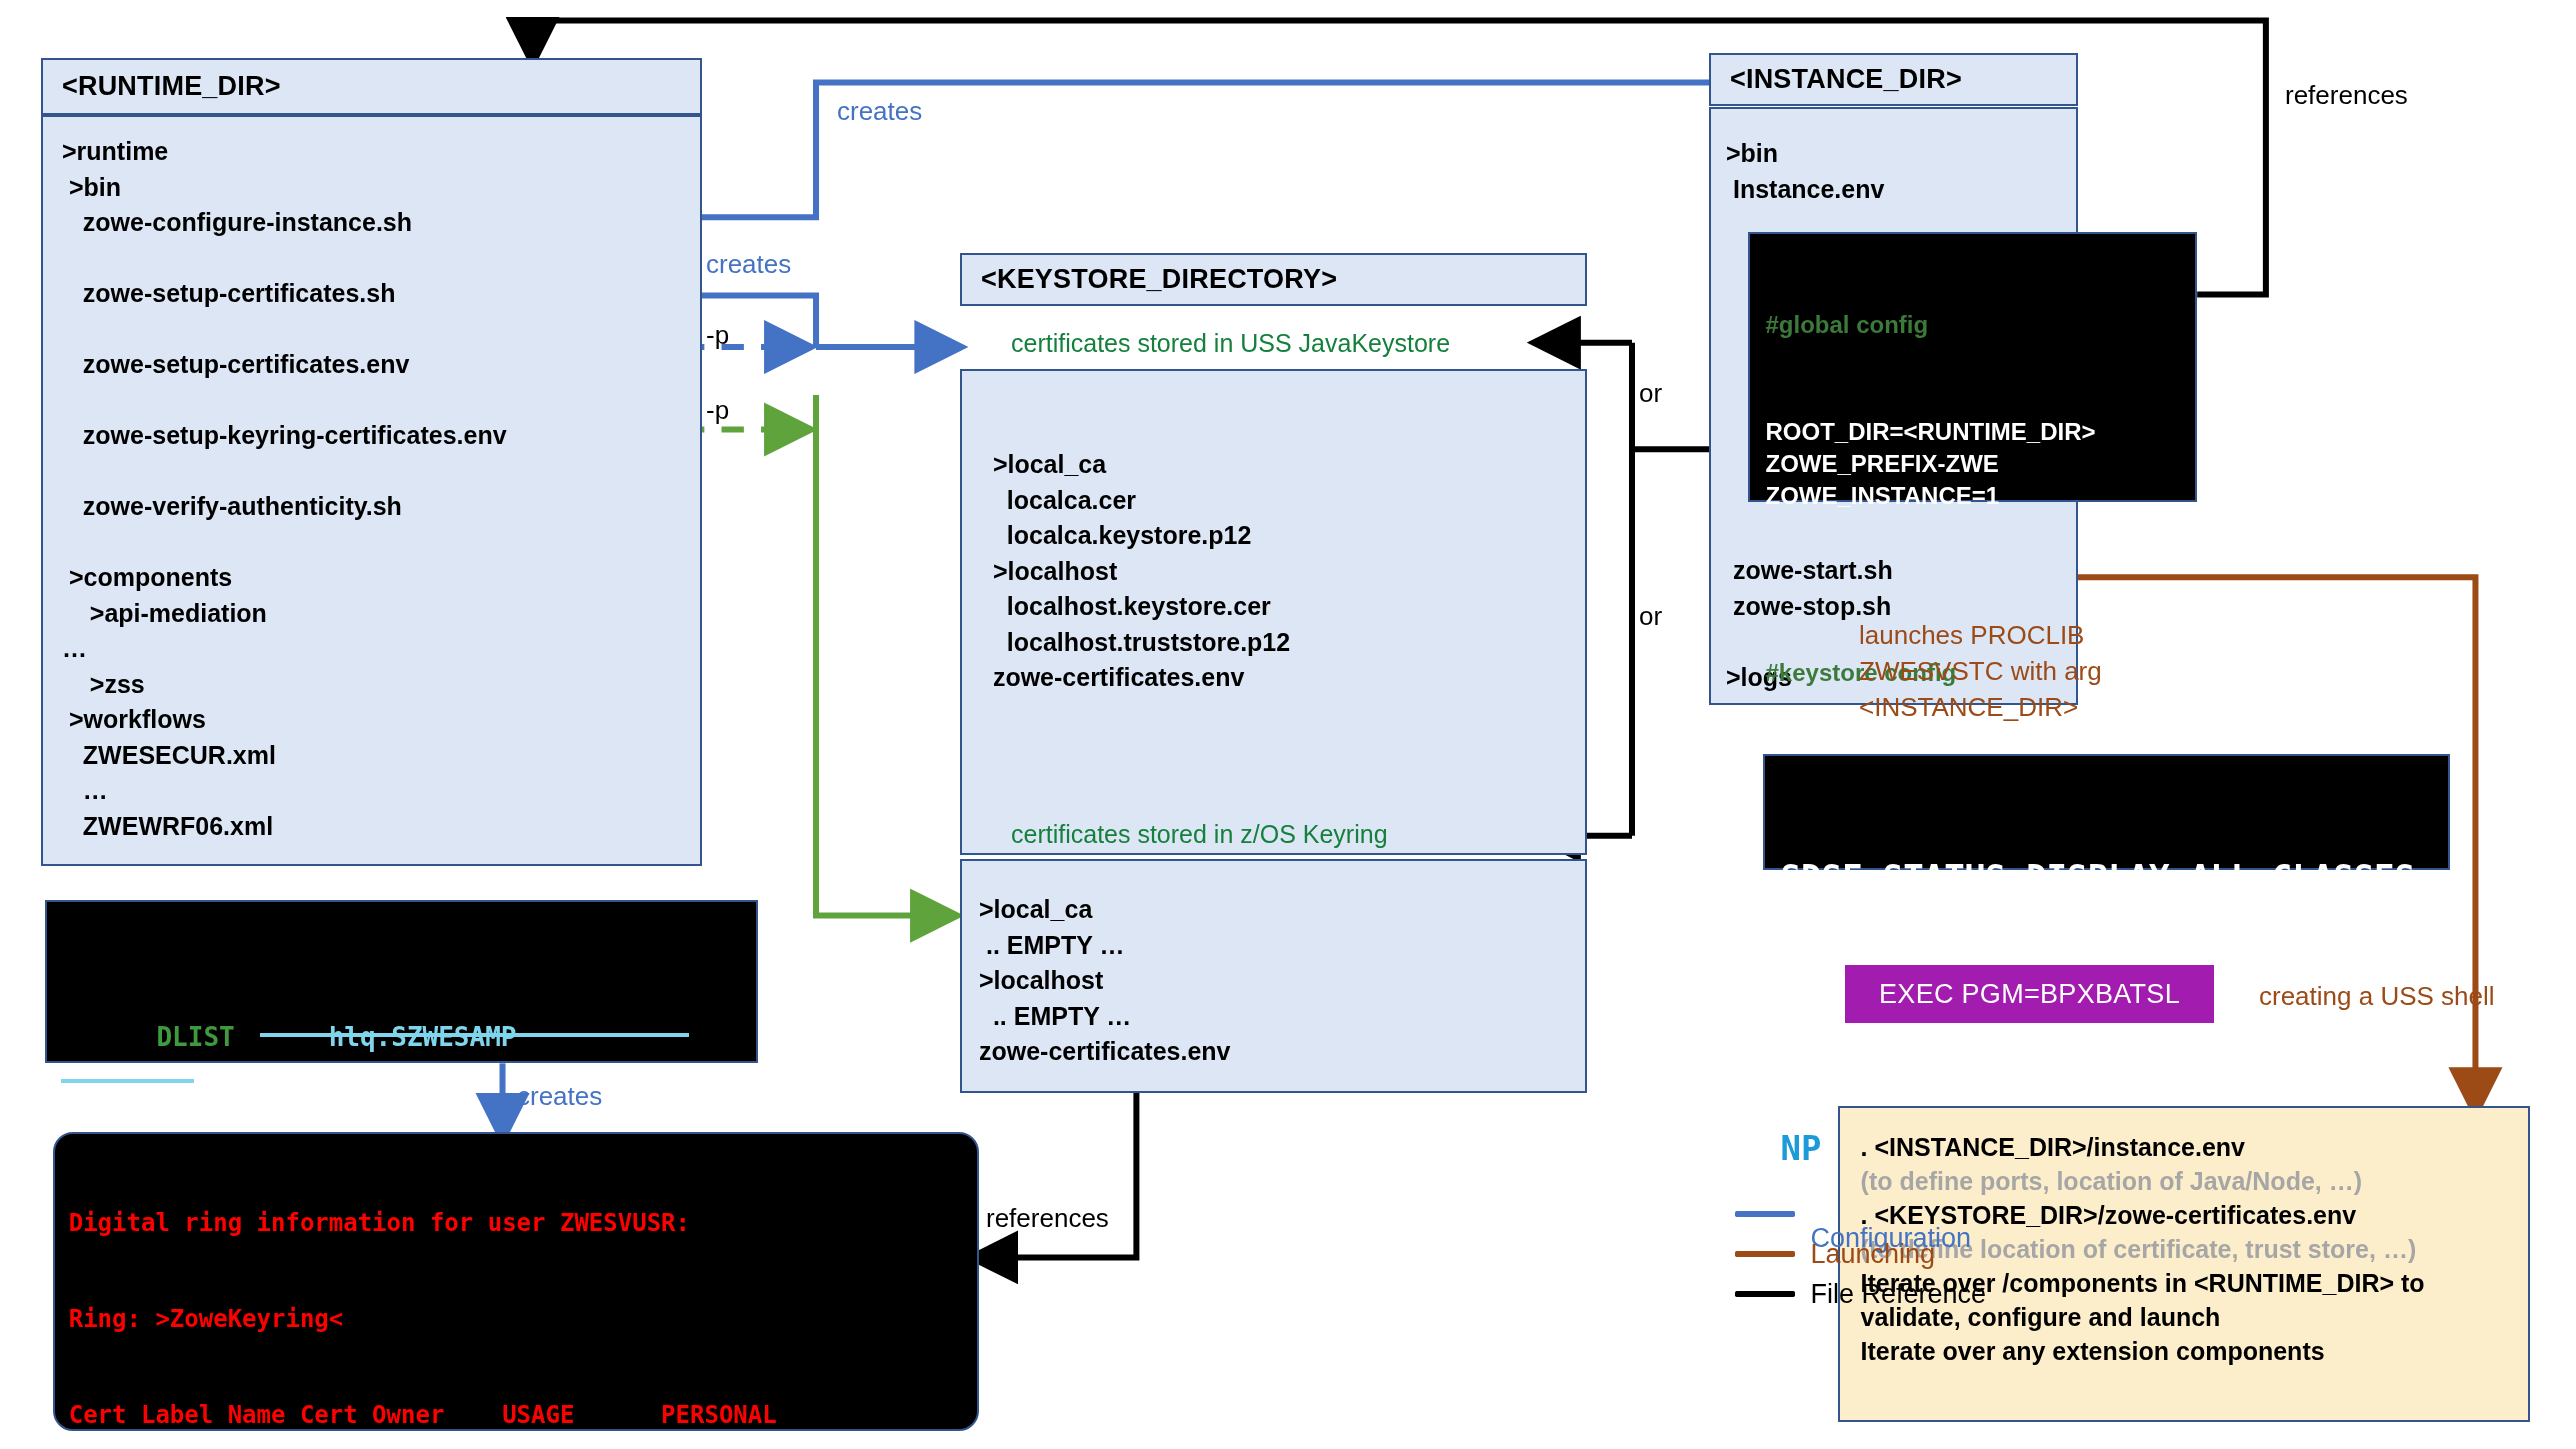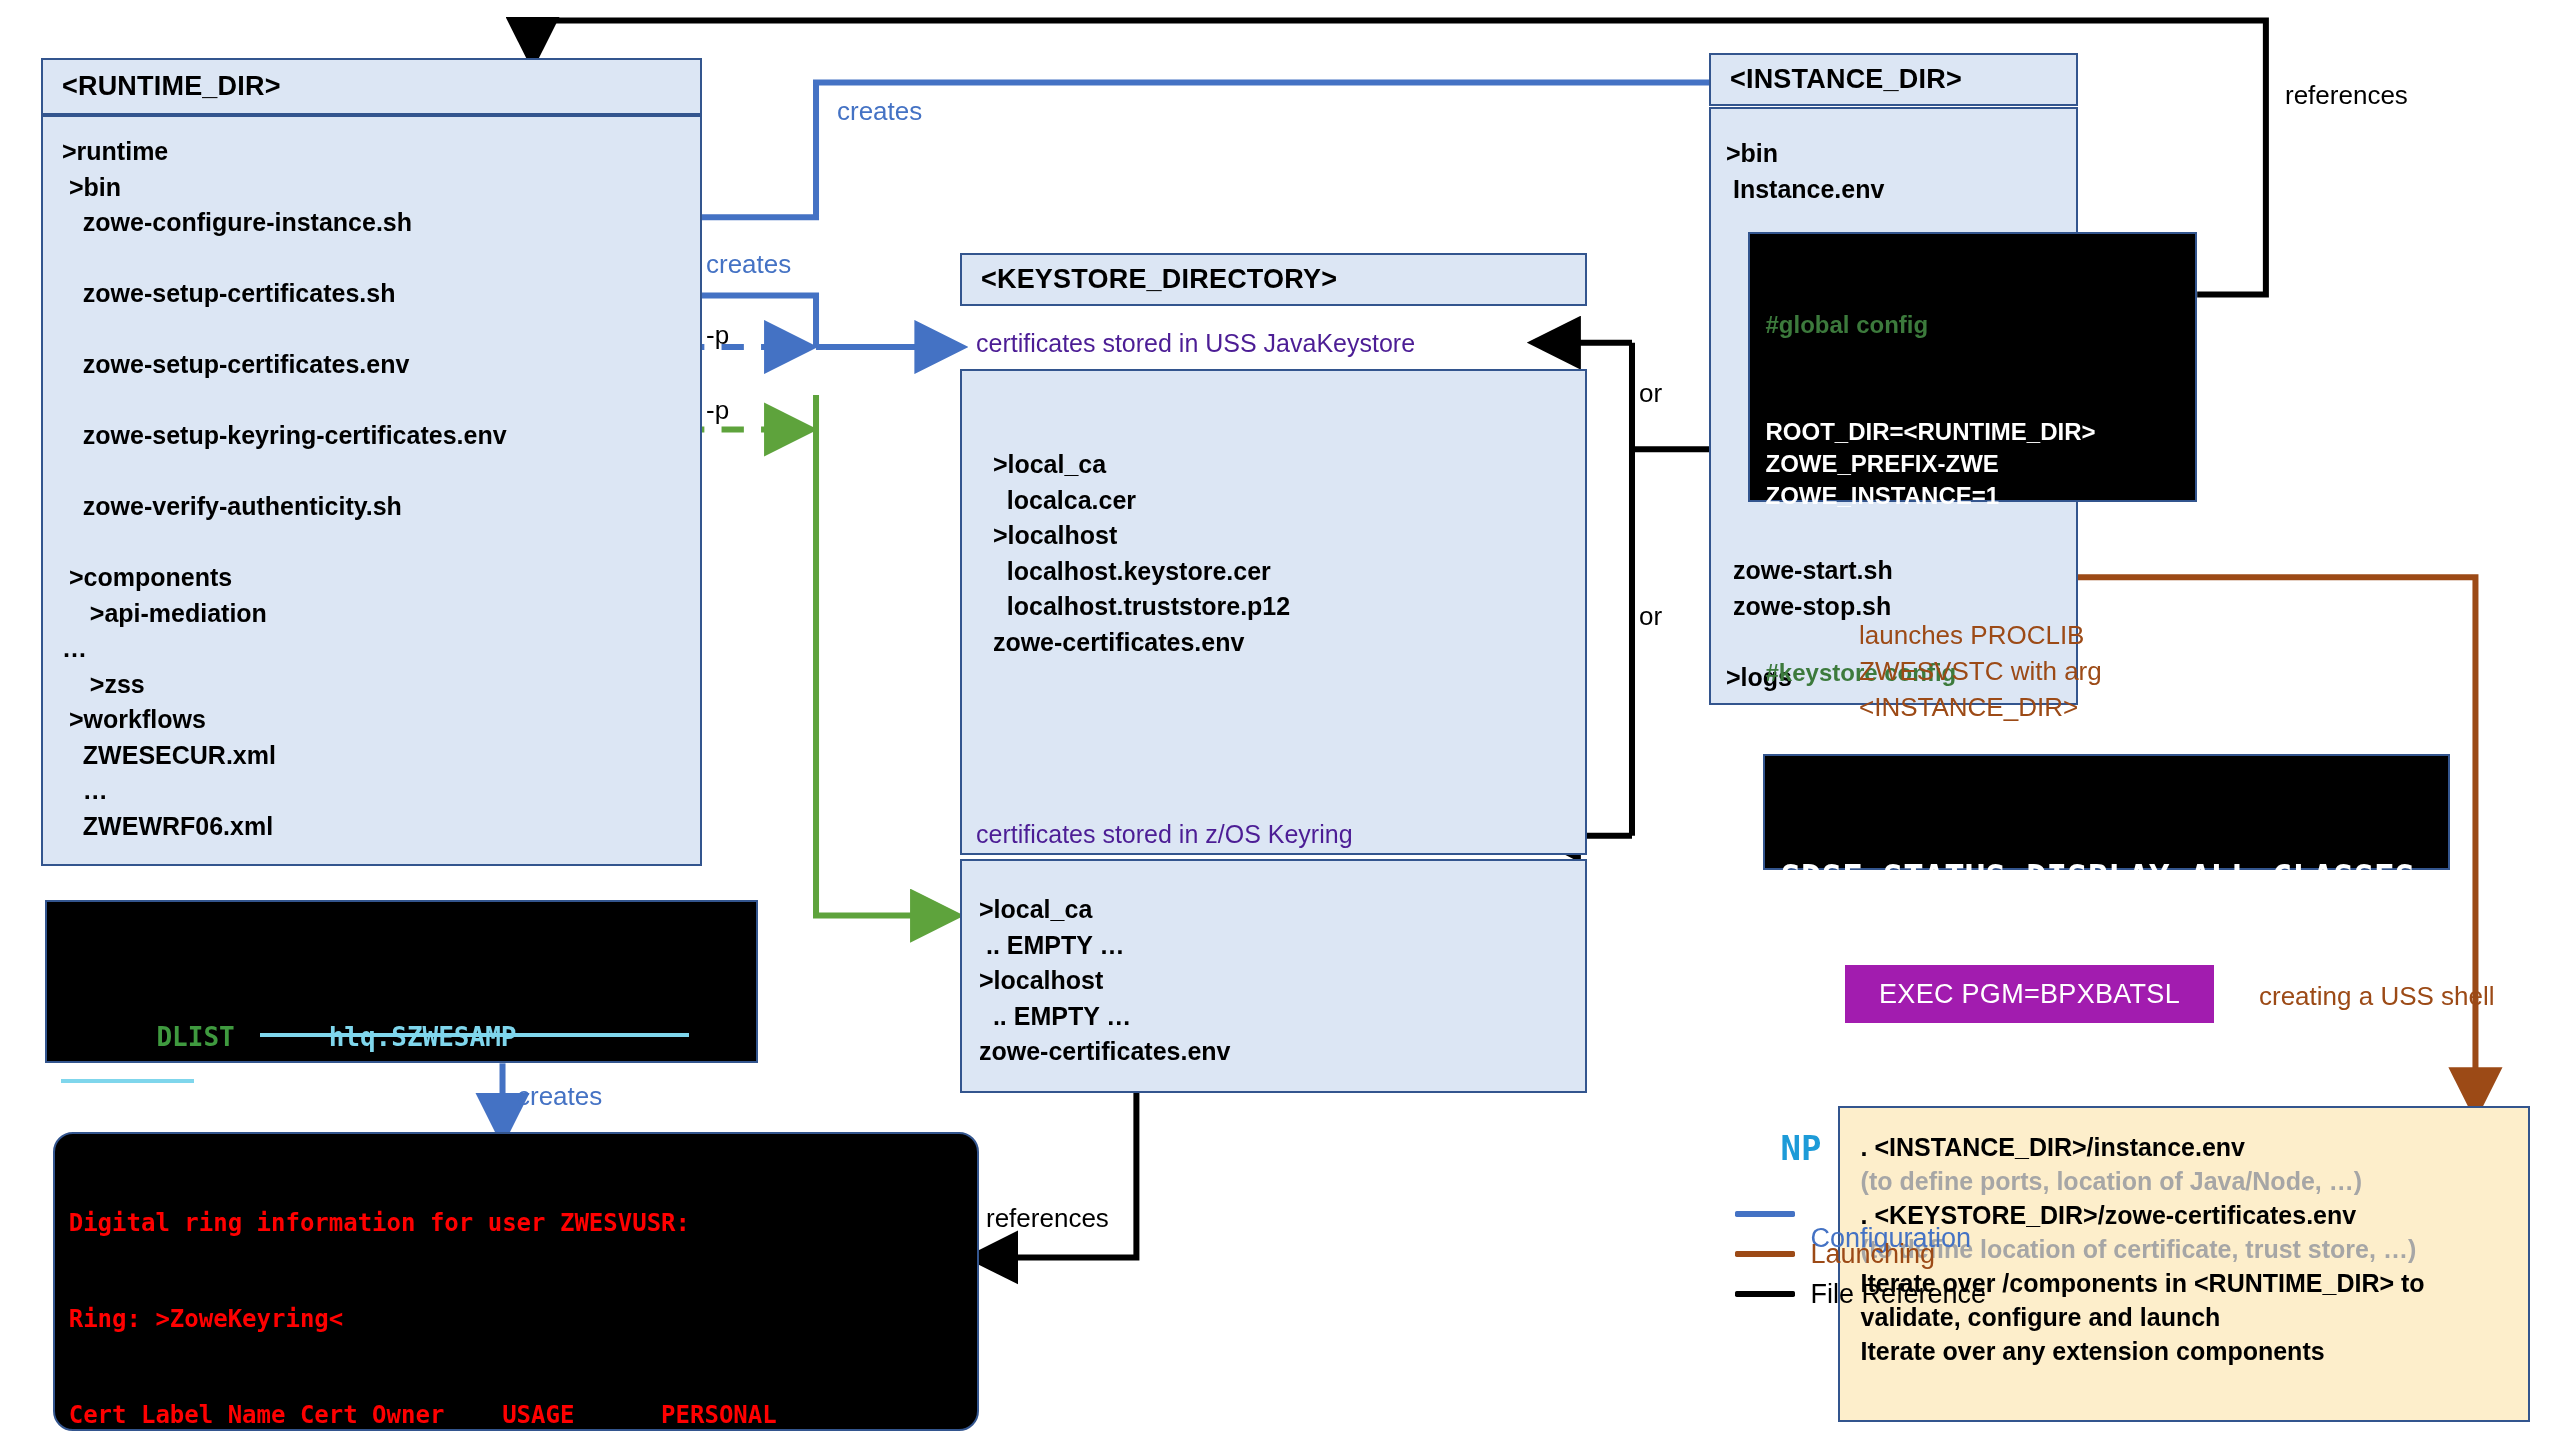--- a/index.html
+++ b/index.html
@@ -33,22 +33,23 @@
     position:absolute;
     font-weight:bold;
     color:#000;
     font-size:25px;
     line-height:1.42;
     white-space:pre;
   }
   .caption{
     position:absolute;
     font-size:25px;
-    color:#4c1d95;
+    color:#15803d;
     white-space:nowrap;
+    margin-left:35px;
   }
 
   
   .term{
     position:absolute;
     background:#000000;
     border:2.6px solid #33558e;
     box-sizing:border-box;
     font-family:"DejaVu Sans Mono", monospace;
     font-weight:bold;
@@ -179,21 +180,21 @@
     <div style="height:19px;"></div>
     <div class="g">#keystore config</div>
     <div class="w" id="envKeystore"><div>KEYSTORE_DIRECTORY=</div></div>
   </div>
 
   <div class="box-hdr" style="left:960px;top:253px;width:627px;height:53px;">
     <span class="hdr-title">&lt;KEYSTORE_DIRECTORY&gt;</span>
   </div>
   <div class="caption" style="left:976px;top:329px;">certificates stored in USS JavaKeystore</div>
   <div class="boxblue" style="left:960px;top:369px;width:627px;height:486px;"></div>
-  <div class="tree" style="left:979px;top:447px;" id="ussTree"><div>  &gt;local_ca</div><div>    localca.cer</div><div>  &gt;localhost</div><div>    localhost.keystore.cer</div><div>    localhost.truststore.p12</div><div>  zowe-certificates.env</div></div>
+  <div class="tree" style="left:979px;top:447px;" id="ussTree"><div>  &gt;local_ca</div><div>    localca.cer</div><div>    localca.keystore.p12</div><div>  &gt;localhost</div><div>    localhost.keystore.cer</div><div>    localhost.truststore.p12</div><div>  zowe-certificates.env</div></div>
 
   <div class="caption" style="left:976px;top:820px;">certificates stored in z/OS Keyring</div>
   <div class="boxblue" style="left:960px;top:859px;width:627px;height:234px;"></div>
   <div class="tree" style="left:979px;top:892px;" id="ringTree"><div>&gt;local_ca</div><div> .. EMPTY …</div><div>&gt;localhost</div><div>  .. EMPTY …</div><div>zowe-certificates.env</div></div>
 
   <div class="term" style="left:45px;top:900px;width:713px;height:163px;font-size:26px;line-height:1.36;padding:12px 0 0 15.5px;">
     <div>
       <span class="t-green">DLIST</span><span class="t-green">      </span><span class="t-cyan">hlq.SZWESAMP</span>
     </div>
     <div>

